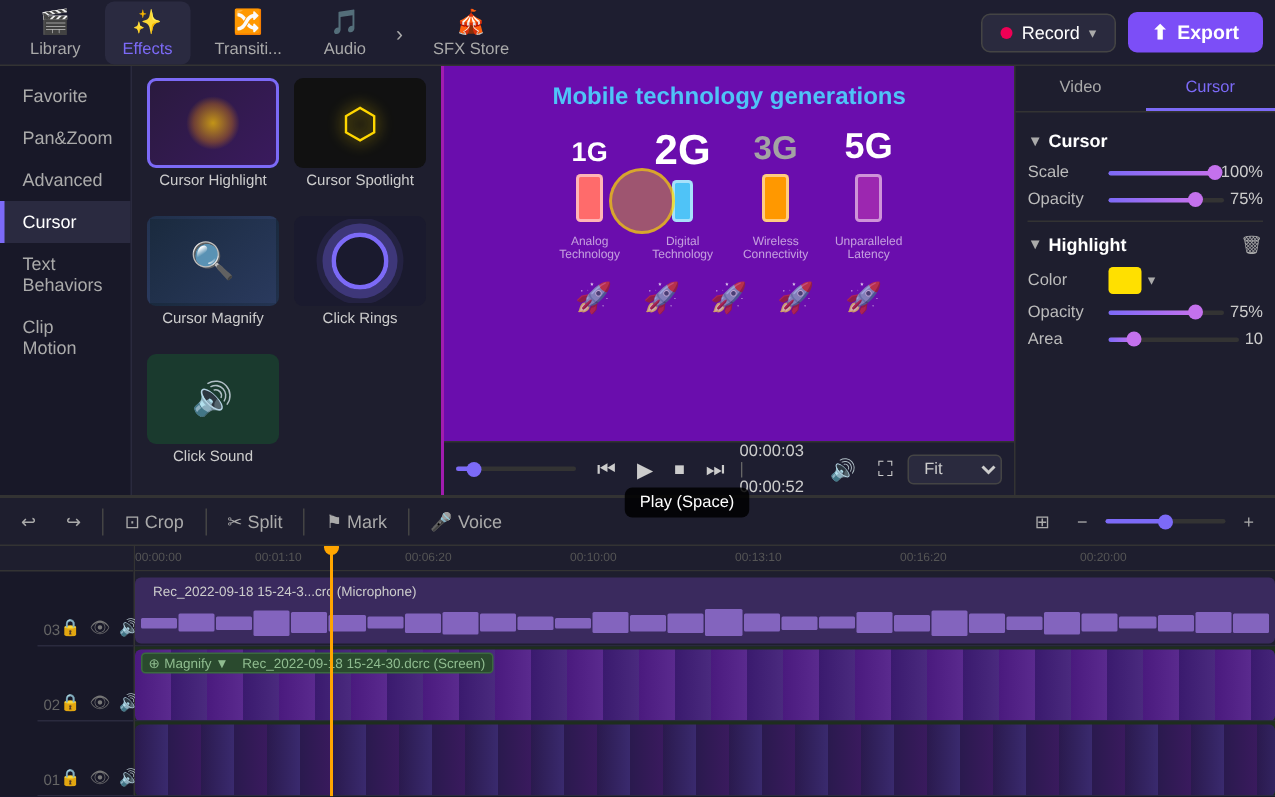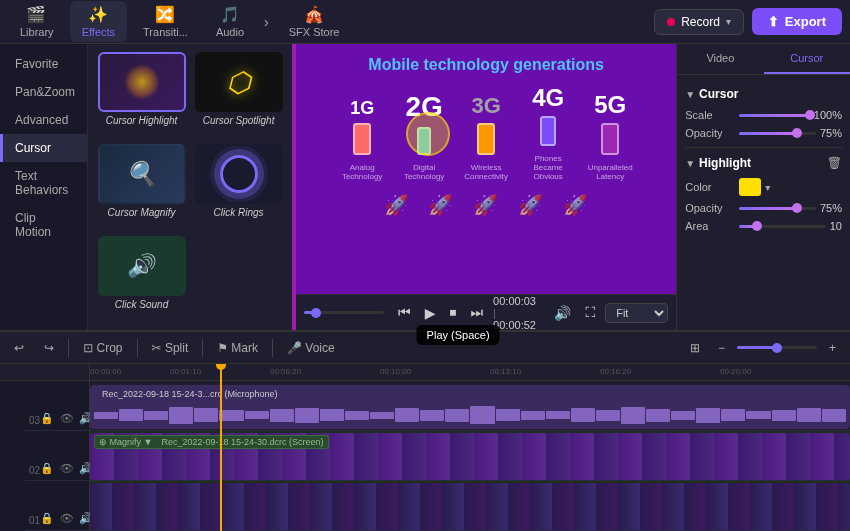--- a/index.html
+++ b/index.html
@@ -65,21 +65,21 @@
     
     .main-area {
       display: flex;
       height: 286px;
     }
 
     
     .effects-panel {
       width: 315px;
       background: #1e1e2e;
-      border-right: 4px solid #a21caf;
+      border-right: 2px solid #a21caf;
       display: flex;
       flex-direction: column;
     }
     .effects-nav {
       display: flex;
       flex-direction: column;
       padding: 6px 0;
       width: 88px;
       border-right: 1px solid #2a2a3e;
       background: #181828;
@@ -101,21 +101,20 @@
       display: flex;
       flex: 1;
     }
     .effects-grid {
       flex: 1;
       padding: 8px;
       display: grid;
       grid-template-columns: 1fr 1fr;
       gap: 6px;
       overflow-y: auto;
-      font-style: italic;
     }
     .effect-item {
       display: flex;
       flex-direction: column;
       align-items: center;
       cursor: pointer;
     }
     .effect-thumb {
       width: 88px;
       height: 60px;
@@ -670,25 +669,20 @@
           </div>
           <div class="gen-item">
             <span class="gen-label g2">2G</span>
             <div class="gen-phone p2"></div>
             <span style="font-size:8px;color:rgba(255,255,255,0.6);margin-top:4px;max-width:50px;text-align:center">Digital Technology</span>
           </div>
           <div class="gen-item">
             <span class="gen-label g3">3G</span>
             <div class="gen-phone p3"></div>
             <span style="font-size:8px;color:rgba(255,255,255,0.6);margin-top:4px;max-width:50px;text-align:center">Wireless Connectivity</span>
-          </div>
-          <div class="gen-item">
-            <span class="gen-label g4">4G</span>
-            <div class="gen-phone p4"></div>
-            <span style="font-size:8px;color:rgba(255,255,255,0.6);margin-top:4px;max-width:50px;text-align:center">Phones Became Obvious</span>
           </div>
           <div class="gen-item">
             <span class="gen-label g5">5G</span>
             <div class="gen-phone p5"></div>
             <span style="font-size:8px;color:rgba(255,255,255,0.6);margin-top:4px;max-width:50px;text-align:center">Unparalleled Latency</span>
           </div>
         </div>
 
         <div style="display:flex;gap:20px;margin-top:12px;align-items:center;justify-content:center;">
           <span style="font-size:20px;opacity:0.7">🚀</span>

